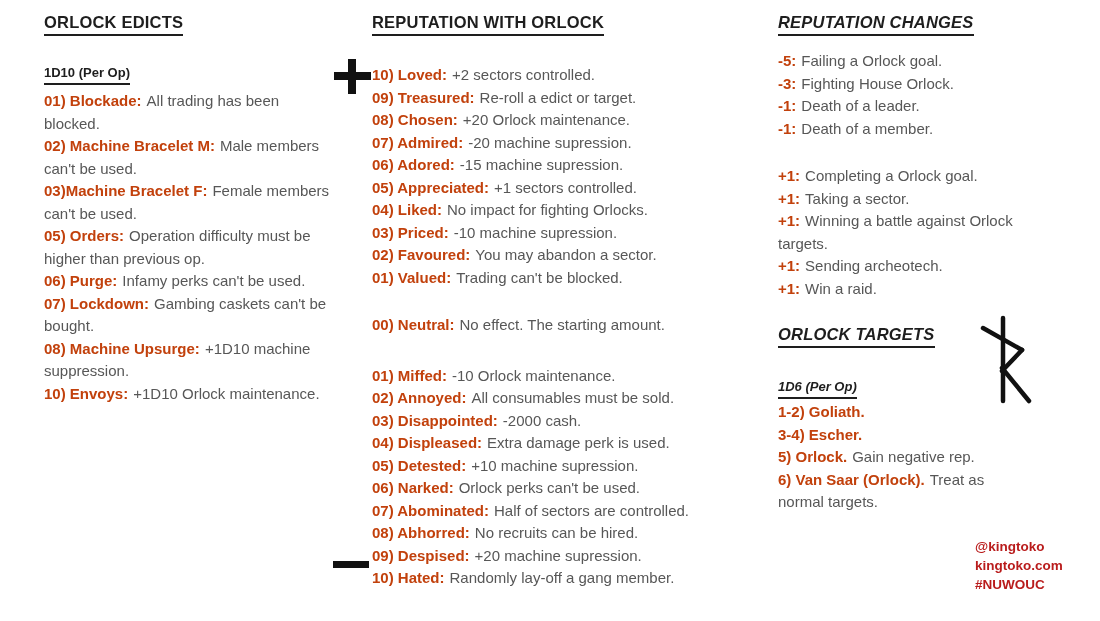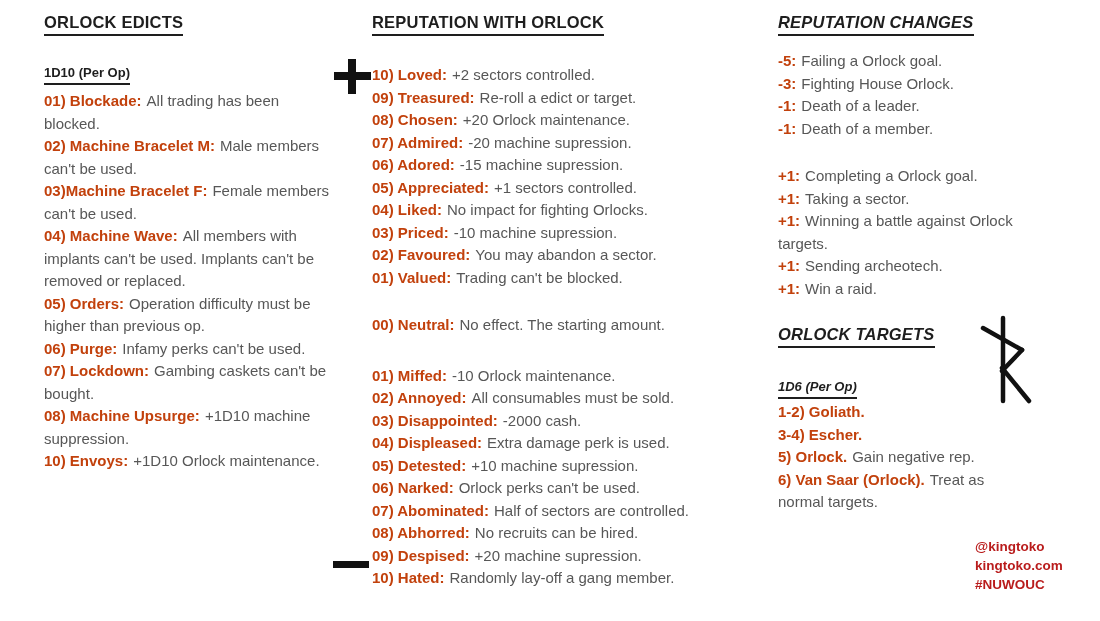--- a/index.html
+++ b/index.html
@@ -51,21 +51,20 @@
 
 <div class="canvas">
 
   <section class="col col-edicts">
     <h1 class="sec-title">ORLOCK EDICTS</h1>
     <h2 class="sub-title">1D10 (Per Op)</h2>
     <div class="grp">
       <p class="item"><b>01) Blockade:</b><span>All trading has been blocked.</span></p>
       <p class="item"><b>02) Machine Bracelet M:</b><span>Male members can't be used.</span></p>
       <p class="item"><b>03)Machine Bracelet F:</b><span>Female members can't be used.</span></p>
-      <p class="item"><b>04) Machine Wave:</b><span>All members with implants can't be used. Implants can't be removed or replaced.</span></p>
       <p class="item"><b>05) Orders:</b><span>Operation difficulty must be higher than previous op.</span></p>
       <p class="item"><b>06) Purge:</b><span>Infamy perks can't be used.</span></p>
       <p class="item"><b>07) Lockdown:</b><span>Gambing caskets can't be bought.</span></p>
       <p class="item"><b>08) Machine Upsurge:</b><span>+1D10 machine suppression.</span></p>
       <p class="item"><b>10) Envoys:</b><span>+1D10 Orlock maintenance.</span></p>
     </div>
   </section>
 
   <section class="col col-reputation nowrap">
     <h1 class="sec-title">REPUTATION WITH ORLOCK</h1>

